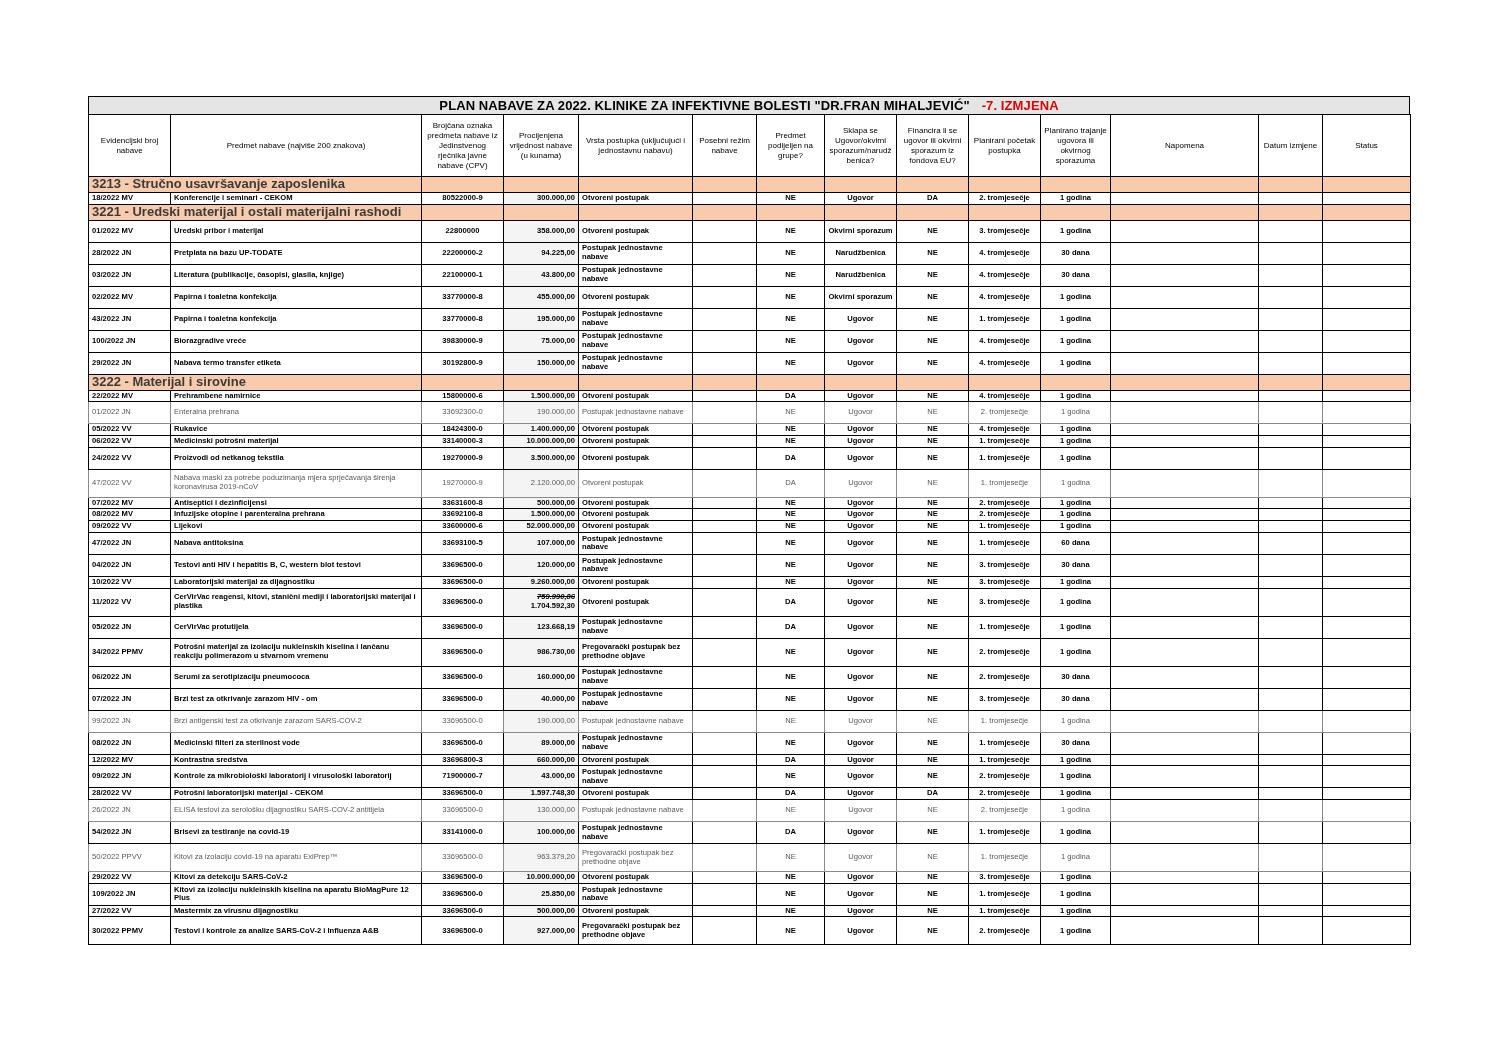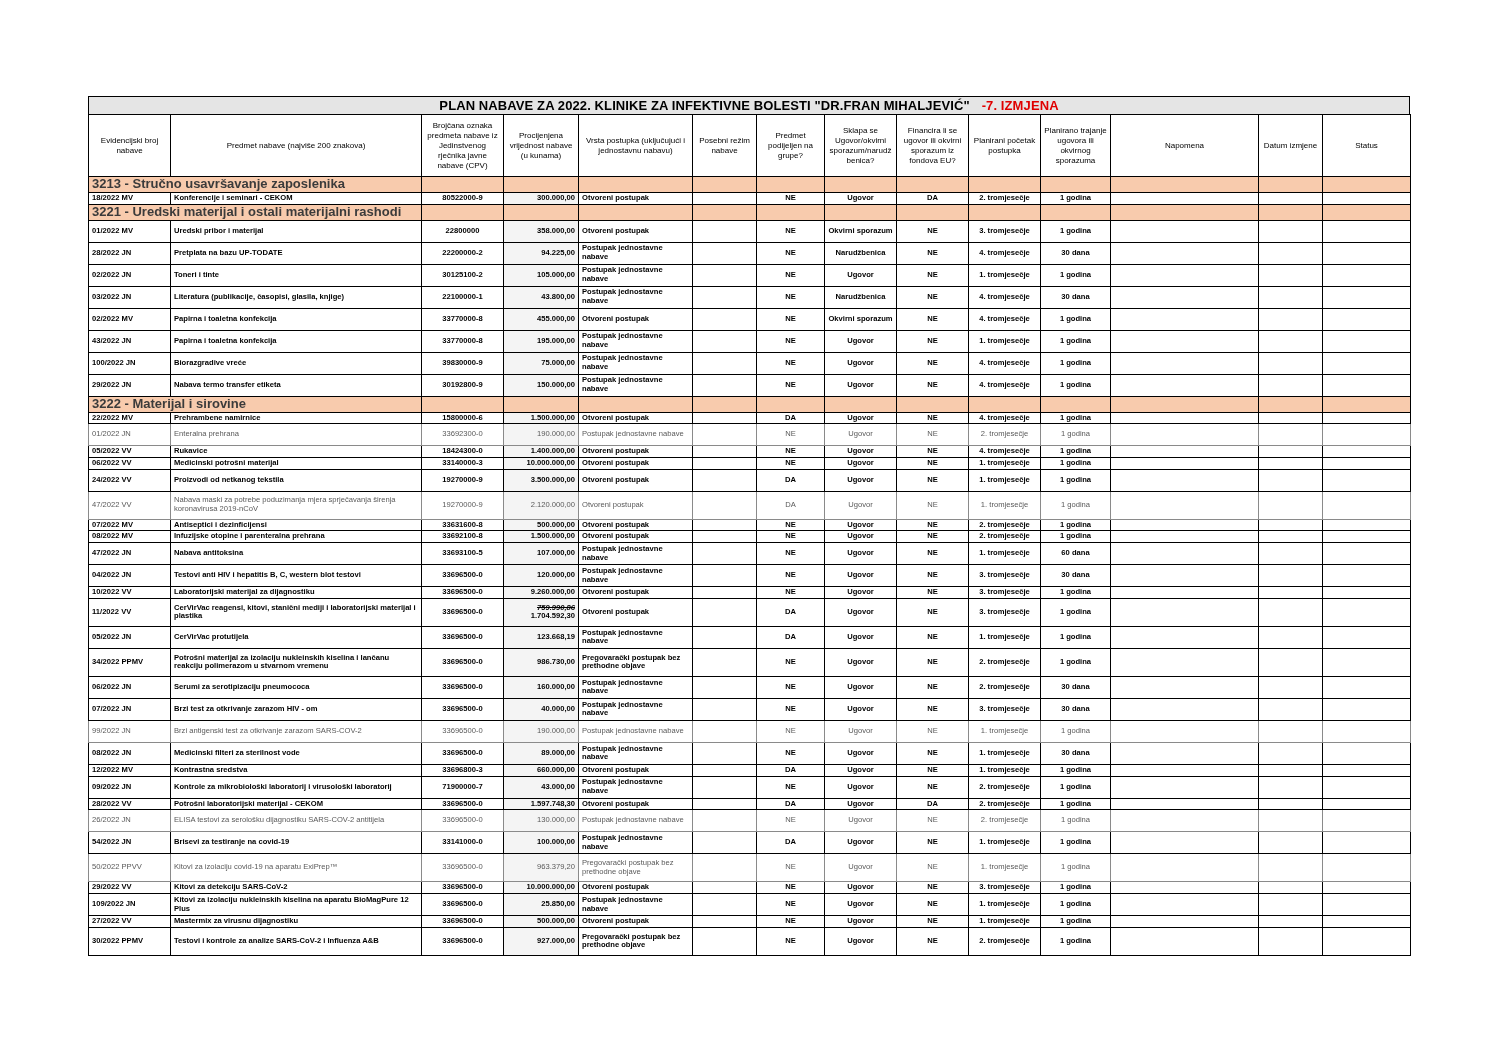--- a/index.html
+++ b/index.html
@@ -141,36 +141,20 @@
           <td class="a-c">NE</td>
           <td class="a-c">Narudžbenica</td>
           <td class="a-c">NE</td>
           <td class="a-c">4. tromjesečje</td>
           <td class="a-c">30 dana</td>
           <td class="a-l"></td>
           <td class="a-c"></td>
           <td class="a-c"></td>
         </tr>
         <tr class="b sz-m">
-          <td class="a-l">02/2022 JN</td>
-          <td class="a-l pad-wrap">Toneri i tinte</td>
-          <td class="a-c">30125100-2</td>
-          <td class="a-r val">105.000,00</td>
-          <td class="a-l pad-wrap">Postupak jednostavne nabave</td>
-          <td class="a-c"></td>
-          <td class="a-c">NE</td>
-          <td class="a-c">Ugovor</td>
-          <td class="a-c">NE</td>
-          <td class="a-c">1. tromjesečje</td>
-          <td class="a-c">1 godina</td>
-          <td class="a-l"></td>
-          <td class="a-c"></td>
-          <td class="a-c"></td>
-        </tr>
-        <tr class="b sz-m">
           <td class="a-l">03/2022 JN</td>
           <td class="a-l pad-wrap">Literatura (publikacije, časopisi, glasila, knjige)</td>
           <td class="a-c">22100000-1</td>
           <td class="a-r val">43.800,00</td>
           <td class="a-l pad-wrap">Postupak jednostavne nabave</td>
           <td class="a-c"></td>
           <td class="a-c">NE</td>
           <td class="a-c">Narudžbenica</td>
           <td class="a-c">NE</td>
           <td class="a-c">4. tromjesečje</td>
@@ -379,20 +363,36 @@
           <td class="a-c"></td>
           <td class="a-c">NE</td>
           <td class="a-c">Ugovor</td>
           <td class="a-c">NE</td>
           <td class="a-c">2. tromjesečje</td>
           <td class="a-c">1 godina</td>
           <td class="a-l"></td>
           <td class="a-c"></td>
           <td class="a-c"></td>
         </tr>
+        <tr class="b sz-s">
+          <td class="a-l">09/2022 VV</td>
+          <td class="a-l pad-wrap">Lijekovi</td>
+          <td class="a-c">33600000-6</td>
+          <td class="a-r val">52.000.000,00</td>
+          <td class="a-l pad-wrap">Otvoreni postupak</td>
+          <td class="a-c"></td>
+          <td class="a-c">NE</td>
+          <td class="a-c">Ugovor</td>
+          <td class="a-c">NE</td>
+          <td class="a-c">1. tromjesečje</td>
+          <td class="a-c">1 godina</td>
+          <td class="a-l"></td>
+          <td class="a-c"></td>
+          <td class="a-c"></td>
+        </tr>
         <tr class="b sz-m">
           <td class="a-l">47/2022 JN</td>
           <td class="a-l pad-wrap">Nabava antitoksina</td>
           <td class="a-c">33693100-5</td>
           <td class="a-r val">107.000,00</td>
           <td class="a-l pad-wrap">Postupak jednostavne nabave</td>
           <td class="a-c"></td>
           <td class="a-c">NE</td>
           <td class="a-c">Ugovor</td>
           <td class="a-c">NE</td>

